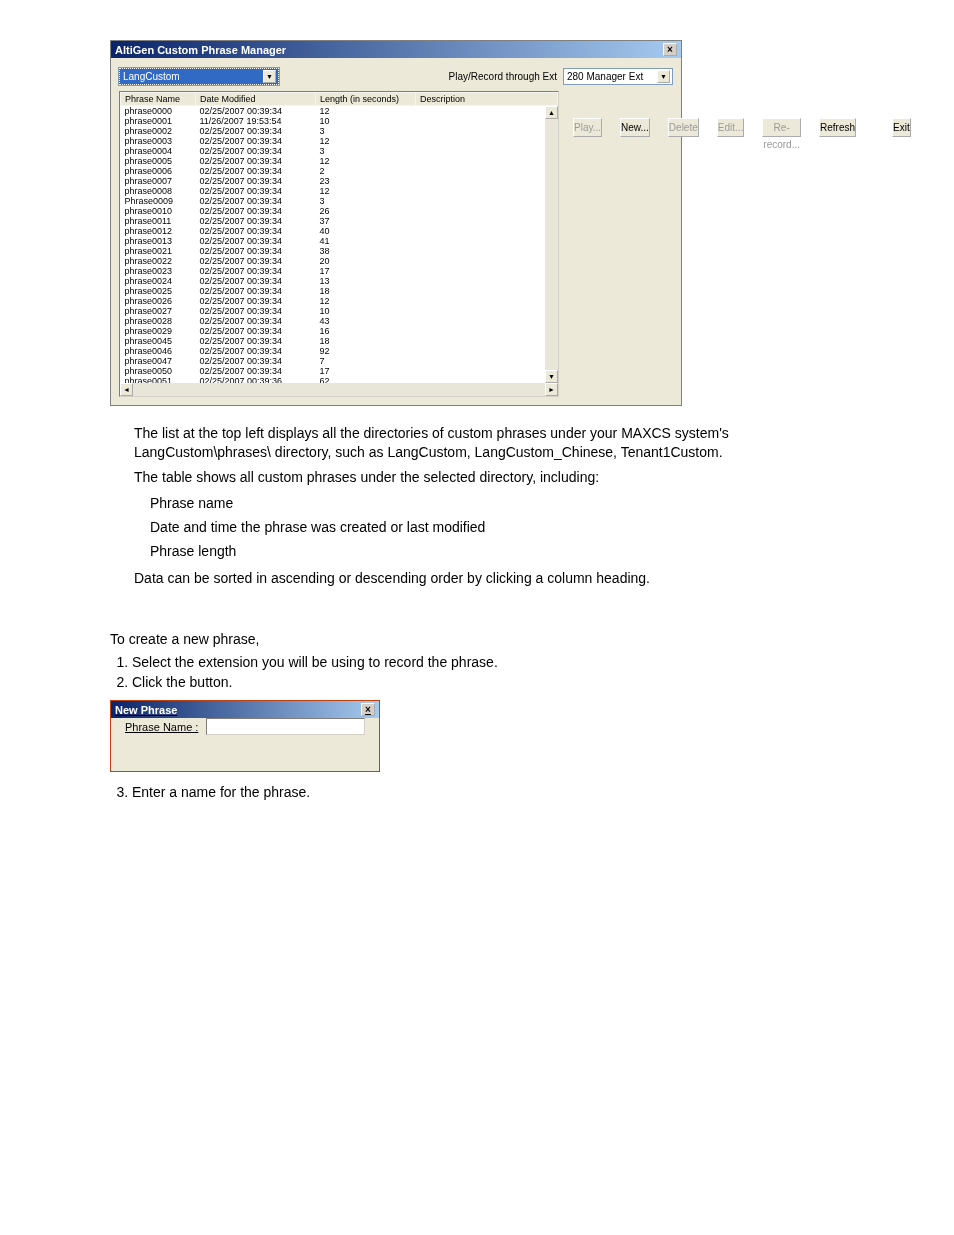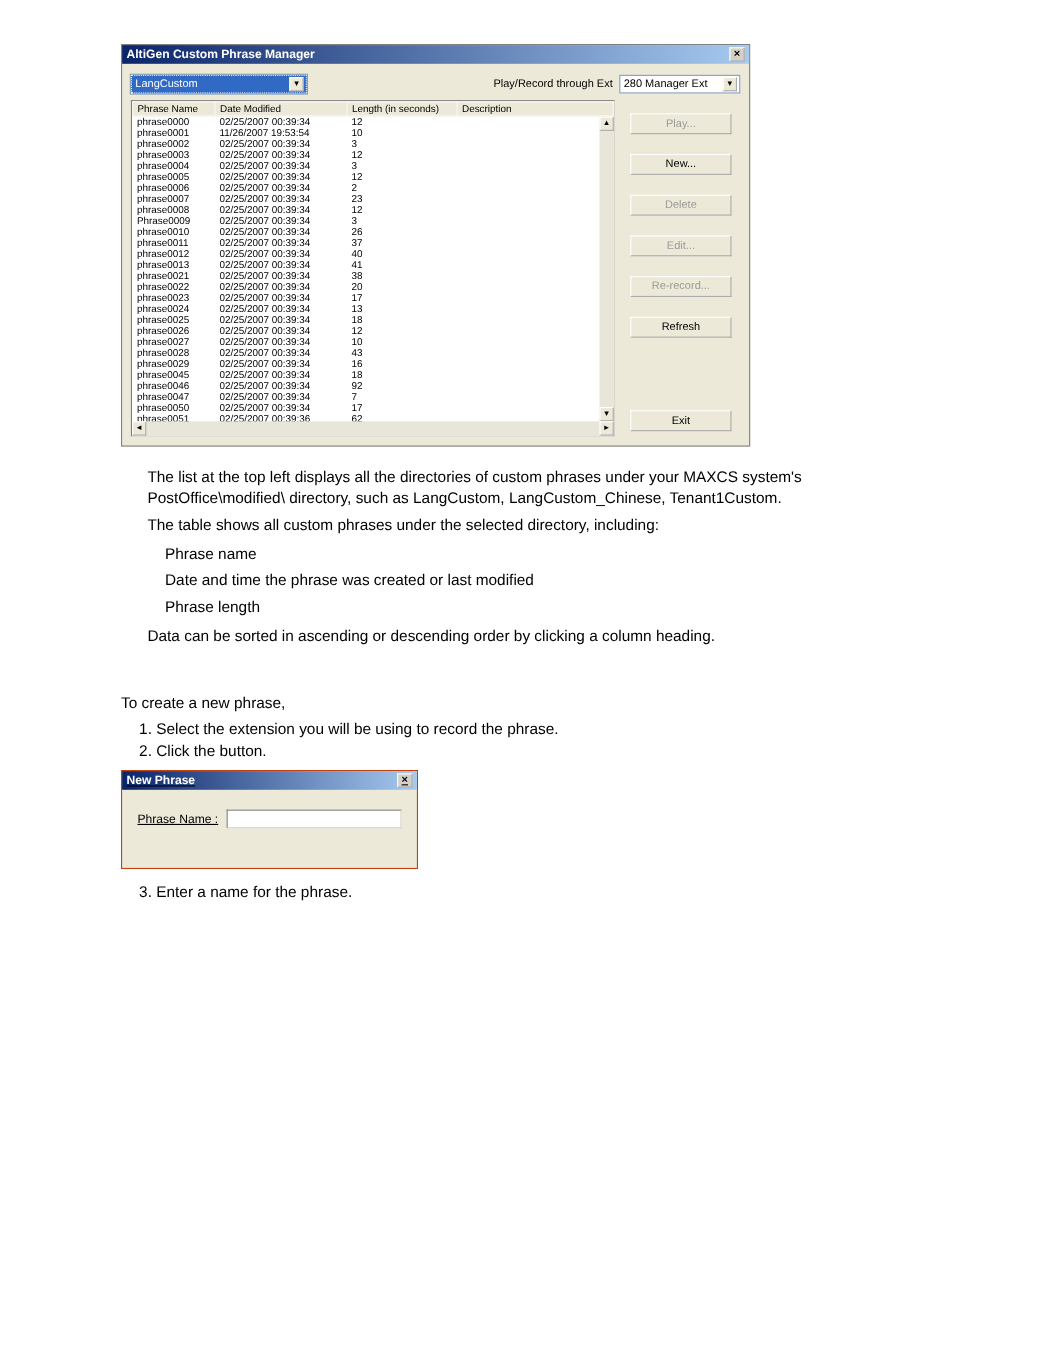--- a/index.html
+++ b/index.html
@@ -91,50 +91,50 @@
   .scroll-v {
     position: absolute; right: 0; top: 14px; bottom: 13px;
     width: 13px; background: #e8e5d9;
   }
   .scroll-v .arrow, .scroll-h .arrow {
     width: 13px; height: 13px; background: #ece9d8;
     border: 1px outset #fff; font-size: 7px; text-align: center; line-height: 11px;
   }
   .scroll-v .arrow.down { position: absolute; bottom: 0; }
   .scroll-h { position: absolute; left: 0; right: 0; bottom: 0; height: 13px; background: #e8e5d9; display:flex; justify-content: space-between;}
-  .side-buttons { width: 92px; display: flex; flex-direction: column; gap: 18px; padding-top: 12px; }
+  .side-buttons { width: 92px; display: flex; flex-direction: row; gap: 18px; padding-top: 12px; margin-top: 15px; }
   .win-btn {
     height: 19px;
     background: #ece9d8;
     border: 1px outset #fff;
     font-size: 10px;
     text-align: center;
     line-height: 17px;
     color: #000;
     cursor: pointer;
   }
   .win-btn.disabled { color: #9a9a9a; }
   .body-text { font-size: 14px; line-height: 1.35; margin: 6px 0; max-width: 740px; }
   .body-text.indent { padding-left: 24px; }
   .bullet-list { margin: 4px 0 10px 40px; padding: 0; font-size: 14px; list-style: none; }
   .bullet-list li { margin: 8px 0; }
   .section-gap { height: 30px; }
   .num-list { margin: 6px 0; padding-left: 22px; font-size: 14px; }
-  .num-list li { margin: 4px 10px; }
+  .num-list li { margin: 4px 0; }
   .dialog {
     width: 270px;
     background: #ece9d8;
     border: 1px solid #c2410c;
     margin: 10px 0 12px 0;
     font-family: "Tahoma", Arial, sans-serif;
     font-size: 11px;
     text-decoration: underline;
   }
   .dialog .titlebar { font-size: 11px; }
-  .dialog-body { padding: 18px 14px 14px 14px; }
+  .dialog-body { padding: 0 14px 14px 14px; }
   .dialog-row { display:flex; align-items:center; gap:8px; margin-bottom: 22px; }
   .dialog-row input {
     flex:1; border: 1px inset #d4d0c8; height: 17px; background:#fff; font-size:11px;
   }
   .dialog-actions { display:flex; gap: 28px; justify-content: center; padding-bottom: 6px;}
   .lbl-ext { font-size: 10px; margin-left: auto; }
 </style>
 </head>
 <body>
 
@@ -365,21 +365,21 @@
         <div class="win-btn disabled">Delete</div>
         <div class="win-btn disabled">Edit...</div>
         <div class="win-btn disabled">Re-record...</div>
         <div class="win-btn">Refresh</div>
         <div style="height:30px"></div>
         <div class="win-btn">Exit</div>
       </div>
     </div>
   </div>
 
-  <p class="body-text indent">The list at the top left displays all the directories of custom phrases under your MAXCS system's PostOffice\modified\ directory, such as LangCustom, LangCustom_Chinese, Tenant1Custom.</p>
+  <p class="body-text indent">The list at the top left displays all the directories of custom phrases under your MAXCS system's LangCustom\phrases\ directory, such as LangCustom, LangCustom_Chinese, Tenant1Custom.</p>
   <p class="body-text indent">The table shows all custom phrases under the selected directory, including:</p>
   <ul class="bullet-list">
     <li>Phrase name</li>
     <li>Date and time the phrase was created or last modified</li>
     <li>Phrase length</li>
   </ul>
   <p class="body-text indent">Data can be sorted in ascending or descending order by clicking a column heading.</p>
 
   <div class="section-gap"></div>
 

